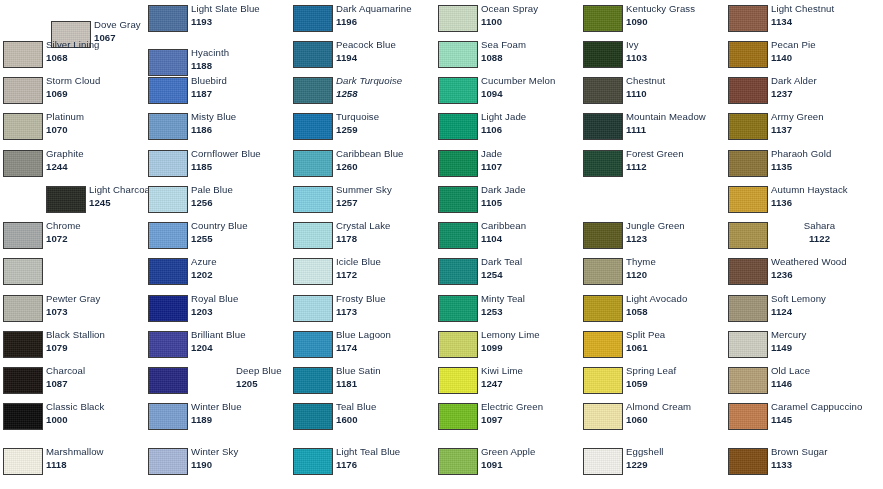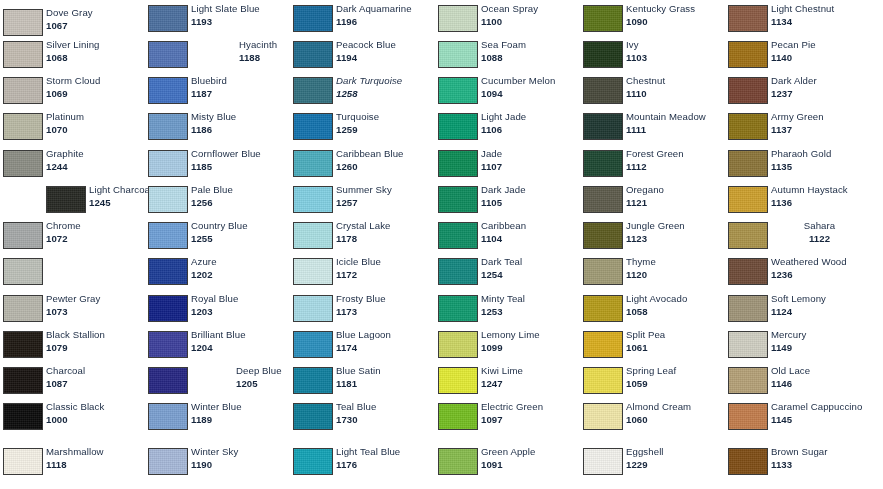--- a/index.html
+++ b/index.html
@@ -69,21 +69,21 @@
     letter-spacing: 0.1px;
     display: block;
     margin-top: 1px;
   }
 </style>
 </head>
 <body>
 
 <div id="swatch-board">
     <div class="swatch-column" style="left: 0px;">
-      <div class="swatch-entry" style="top: 4px;">
+      <div class="swatch-entry" style="top: 16px; padding-left: 48px;">
         <div class="swatch-chip-wrap">
           <div class="swatch-chip" title="Dove Gray" style="background-color: rgb(200, 194, 186);"></div>
         </div>
         <div class="swatch-text">
           <span class="swatch-name">Dove Gray</span>
           <span class="swatch-code">1067</span>
         </div>
       </div>
       <div class="swatch-entry" style="top: 36px;">
         <div class="swatch-chip-wrap">
@@ -193,21 +193,21 @@
     <div class="swatch-column" style="left: 145px;">
       <div class="swatch-entry" style="top: 0px;">
         <div class="swatch-chip-wrap">
           <div class="swatch-chip" title="Light Slate Blue" style="background-color: rgb(74, 110, 158);"></div>
         </div>
         <div class="swatch-text">
           <span class="swatch-name">Light Slate Blue</span>
           <span class="swatch-code">1193</span>
         </div>
       </div>
-      <div class="swatch-entry" style="top: 36px; gap: 48px;">
+      <div class="swatch-entry" style="top: 44px;">
         <div class="swatch-chip-wrap">
           <div class="swatch-chip" title="Hyacinth" style="background-color: rgb(82, 114, 180);"></div>
         </div>
         <div class="swatch-text">
           <span class="swatch-name">Hyacinth</span>
           <span class="swatch-code">1188</span>
         </div>
       </div>
       <div class="swatch-entry" style="top: 72px;">
         <div class="swatch-chip-wrap">
@@ -408,21 +408,21 @@
           <span class="swatch-name">Blue Satin</span>
           <span class="swatch-code">1181</span>
         </div>
       </div>
       <div class="swatch-entry" style="top: 398px;">
         <div class="swatch-chip-wrap">
           <div class="swatch-chip" title="Teal Blue" style="background-color: rgb(13, 124, 151);"></div>
         </div>
         <div class="swatch-text">
           <span class="swatch-name">Teal Blue</span>
-          <span class="swatch-code">1730</span>
+          <span class="swatch-code">1600</span>
         </div>
       </div>
       <div class="swatch-entry" style="top: 443px;">
         <div class="swatch-chip-wrap">
           <div class="swatch-chip" title="Light Teal Blue" style="background-color: rgb(18, 162, 181);"></div>
         </div>
         <div class="swatch-text">
           <span class="swatch-name">Light Teal Blue</span>
           <span class="swatch-code">1176</span>
         </div>
@@ -584,29 +584,20 @@
           <span class="swatch-code">1111</span>
         </div>
       </div>
       <div class="swatch-entry" style="top: 145px;">
         <div class="swatch-chip-wrap">
           <div class="swatch-chip" title="Forest Green" style="background-color: rgb(28, 70, 48);"></div>
         </div>
         <div class="swatch-text">
           <span class="swatch-name">Forest Green</span>
           <span class="swatch-code">1112</span>
-        </div>
-      </div>
-      <div class="swatch-entry" style="top: 181px;">
-        <div class="swatch-chip-wrap">
-          <div class="swatch-chip" title="Oregano" style="background-color: rgb(92, 90, 74);"></div>
-        </div>
-        <div class="swatch-text">
-          <span class="swatch-name">Oregano</span>
-          <span class="swatch-code">1121</span>
         </div>
       </div>
       <div class="swatch-entry" style="top: 217px;">
         <div class="swatch-chip-wrap">
           <div class="swatch-chip" title="Jungle Green" style="background-color: rgb(91, 90, 31);"></div>
         </div>
         <div class="swatch-text">
           <span class="swatch-name">Jungle Green</span>
           <span class="swatch-code">1123</span>
         </div>

